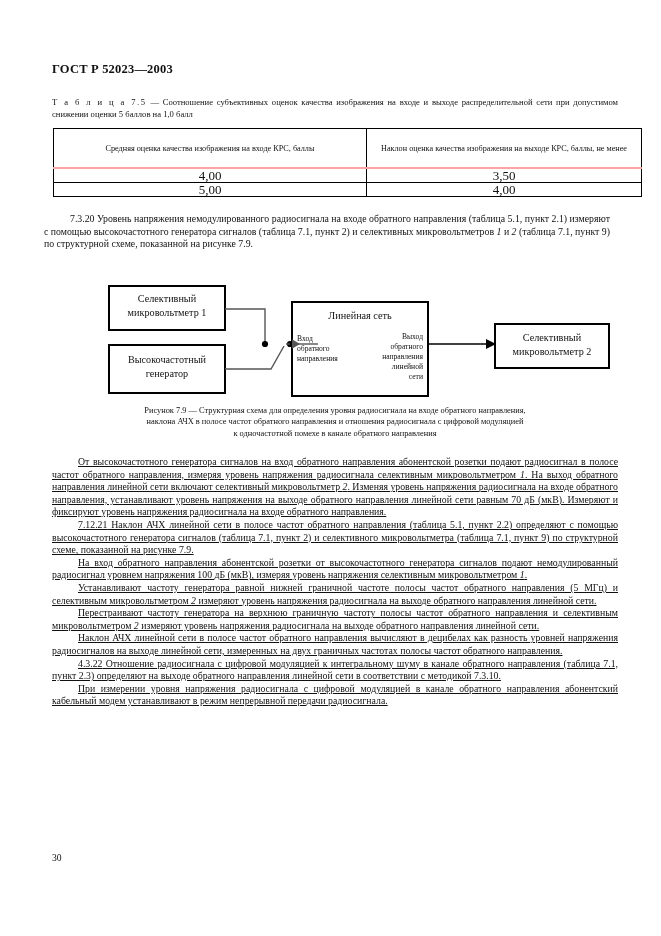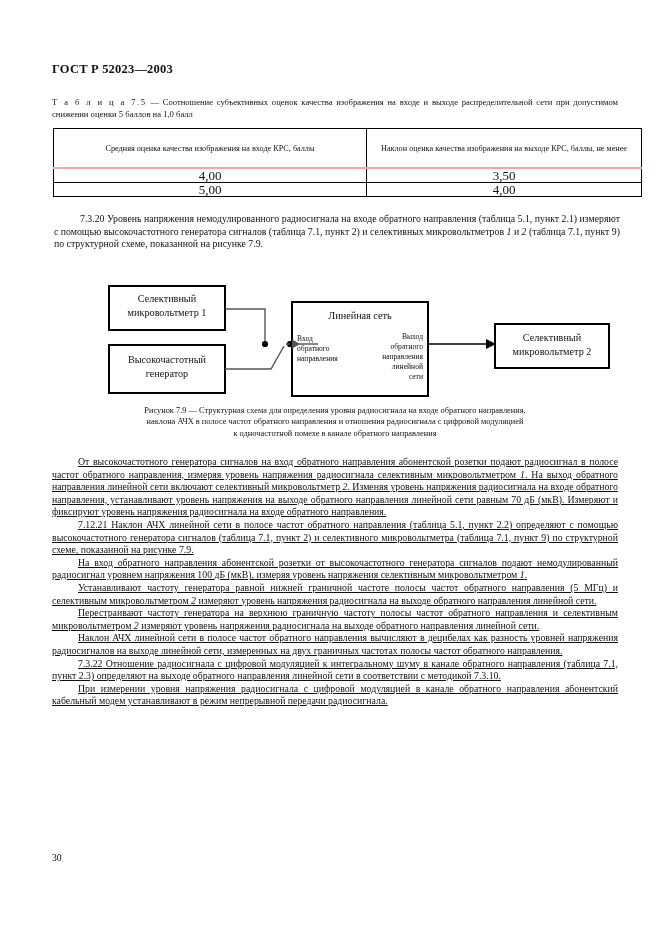--- a/index.html
+++ b/index.html
@@ -86,21 +86,21 @@
     font-size: 9.8px;
     line-height: 12.6px;
     text-align: justify;
     text-indent: 26px;
     text-justify: inter-word;
   }
   .ital { font-style: italic; }
 
   #par-7320 {
     position: absolute;
-    left: 54px;
+    left: 44px;
     top: 213px;
     width: 566px;
   }
 
   
   .figure-wrap {
     position: absolute;
     left: 52px;
     top: 283px;
     width: 566px;
@@ -242,21 +242,21 @@
 
     <p class="body-par">
       <span>Перестраивают частоту генератора на верхнюю граничную частоту полосы частот обратного направления и селективным микровольтметром </span><span class="ital">2</span><span> измеряют уровень напряжения радиосигнала на выходе обратного направления линейной сети.</span>
     </p>
 
     <p class="body-par">
       <span>Наклон АЧХ линейной сети в полосе частот обратного направления вычисляют в децибелах как разность уровней напряжения радиосигналов на выходе линейной сети, измеренных на двух граничных частотах полосы частот обратного направления.</span>
     </p>
 
     <p class="body-par">
-      <span>7.3.22</span><span> Отношение радиосигнала с цифровой модуляцией к интегральному шуму в канале обратного направления (таблица 7.1, пункт 2.3) определяют на выходе обратного направления линейной сети в соответствии с методикой 7.3.10.</span>
+      <span>4.3.22</span><span> Отношение радиосигнала с цифровой модуляцией к интегральному шуму в канале обратного направления (таблица 7.1, пункт 2.3) определяют на выходе обратного направления линейной сети в соответствии с методикой 7.3.10.</span>
     </p>
 
     <p class="body-par">
       <span>При измерении уровня напряжения радиосигнала с цифровой модуляцией в канале обратного направления абонентский кабельный модем устанавливают в режим непрерывной передачи радиосигнала.</span>
     </p>
   </div>
 
   <div class="page-number">30</div>
 
 </div>

